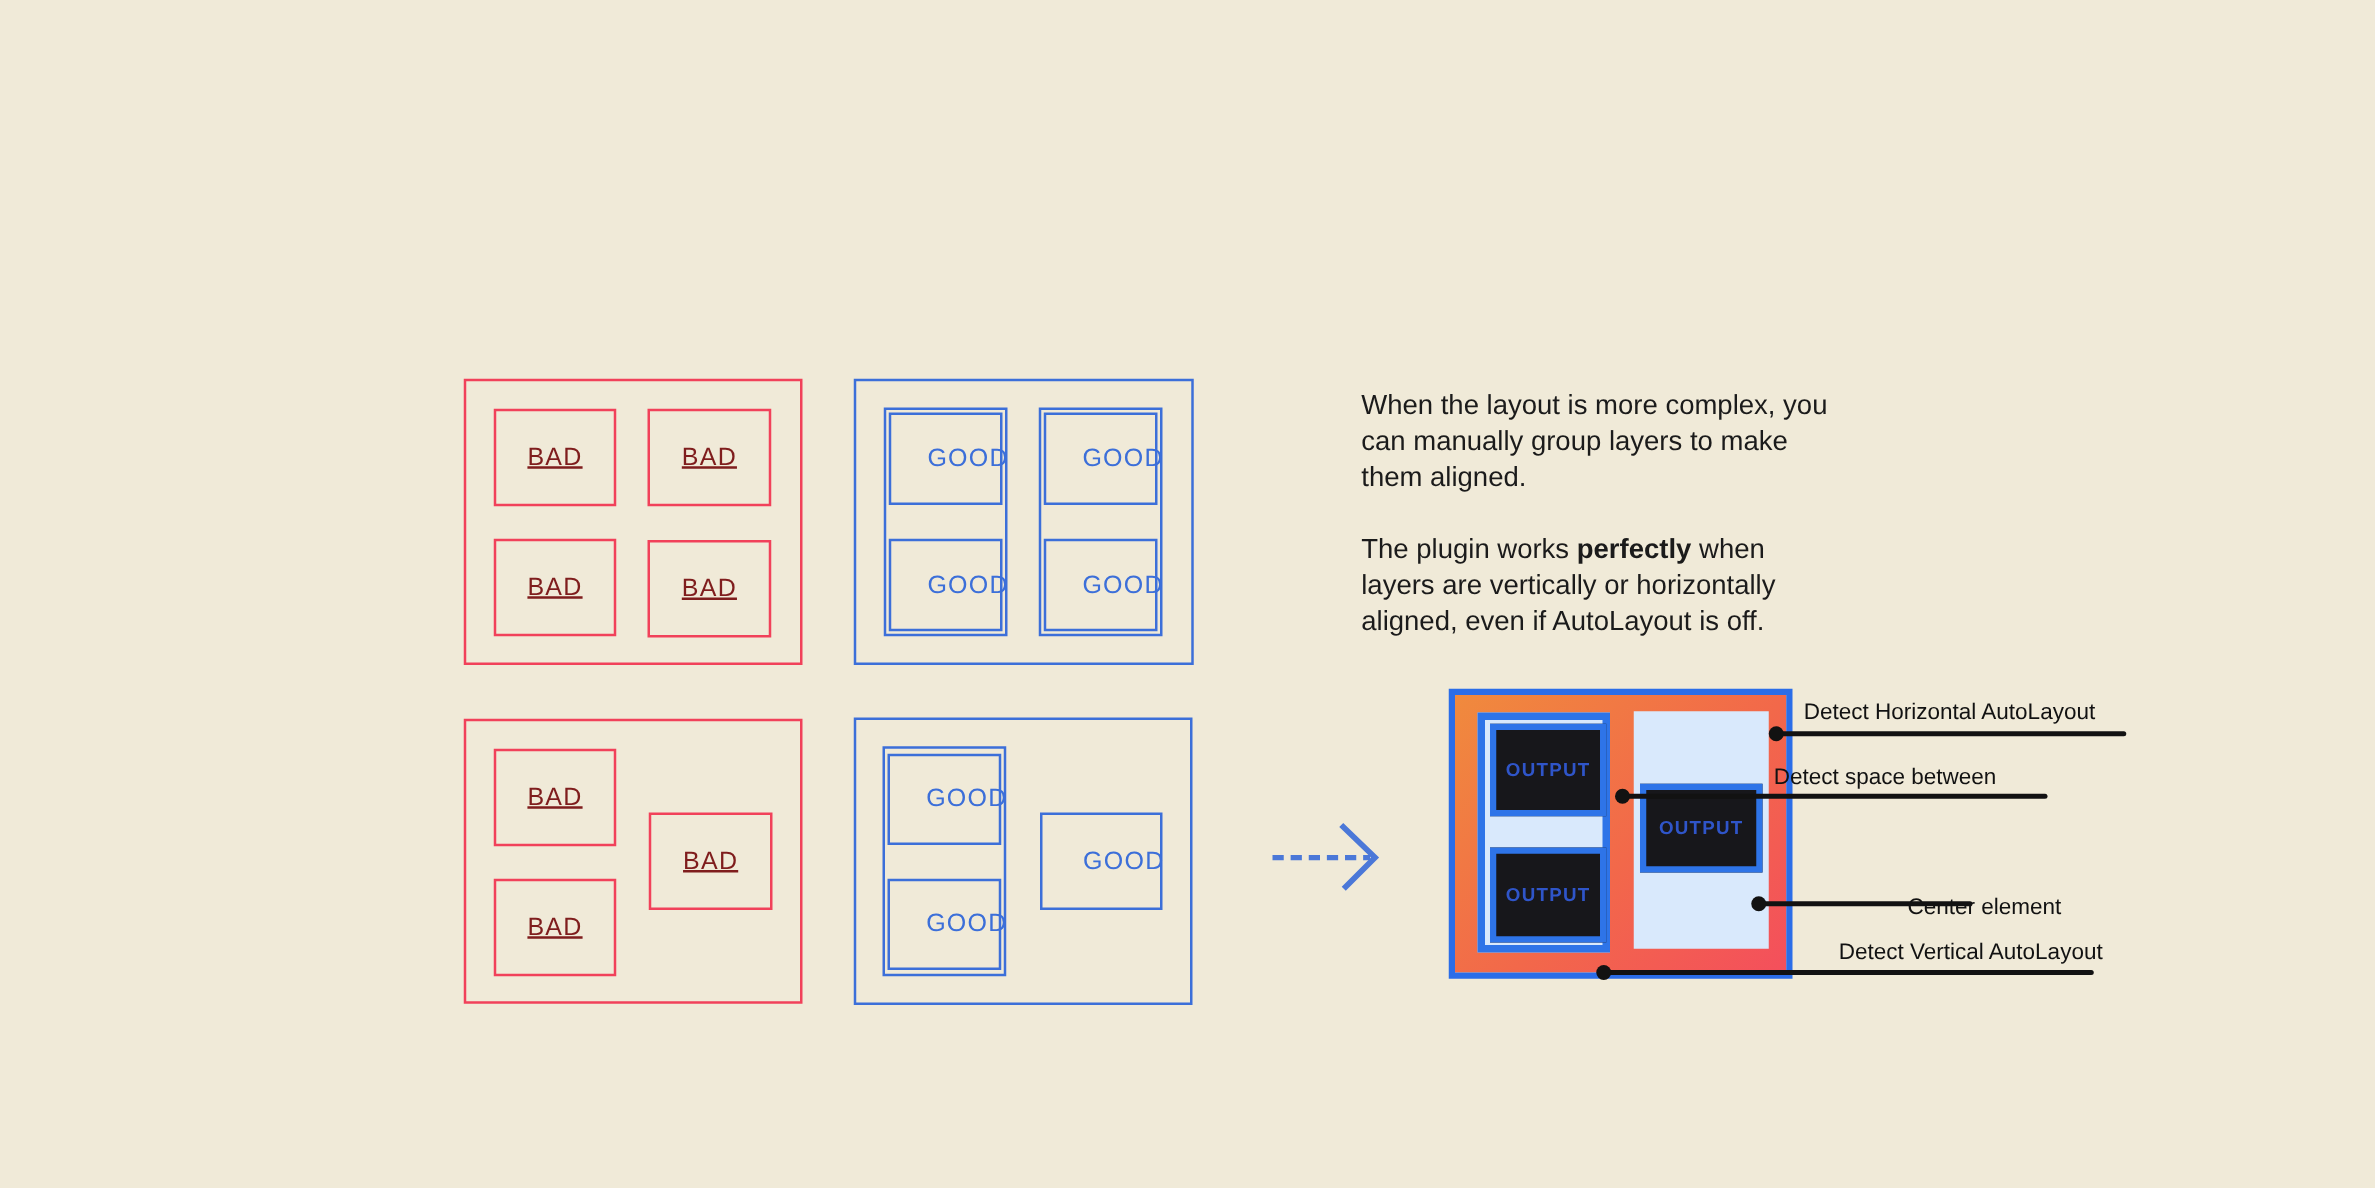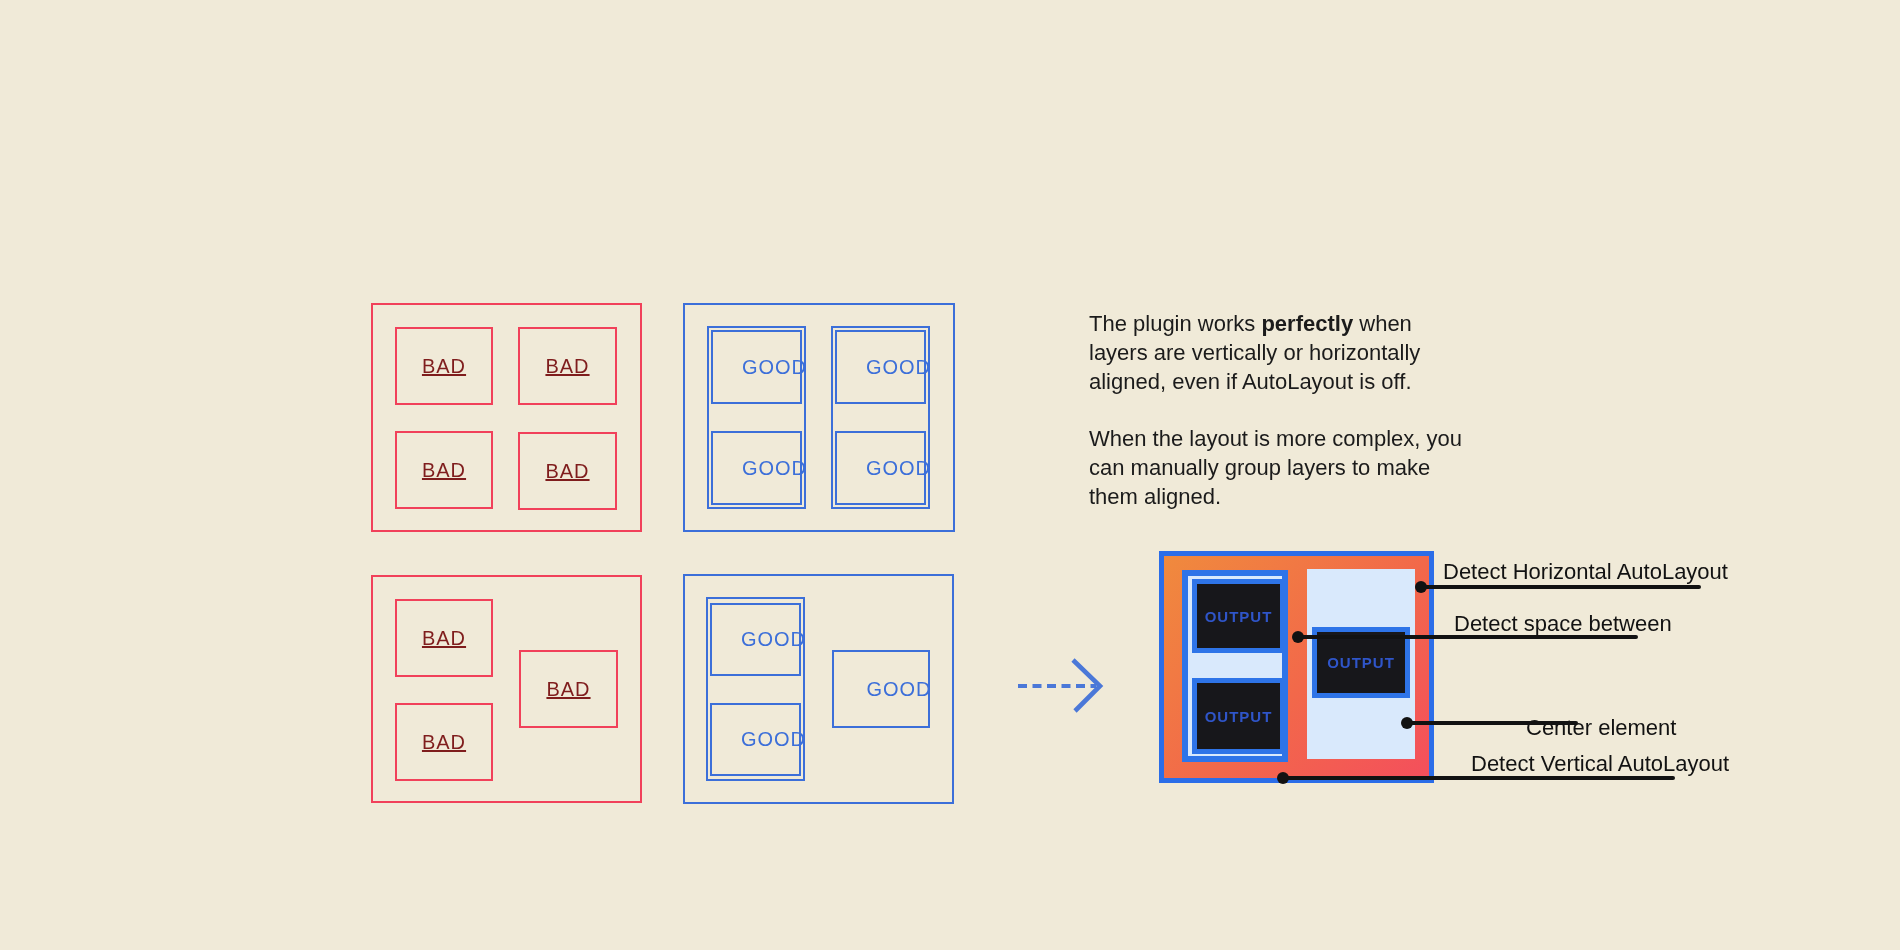--- a/index.html
+++ b/index.html
@@ -49,21 +49,21 @@
   }
   .ocol { position: absolute; background: #d9e9fc; }
   .obox {
     position: absolute; border: 5px solid #2e74e8; background: #17171b;
     color: #2f55c9; display: flex; align-items: center; justify-content: center;
     font-size: 15px; font-weight: bold; letter-spacing: 1px;
   }
 
   
   .callout-label {
-    position: absolute; font-size: 22px; font-weight: 500; color: #121212;
+    position: absolute; font-size: 18px; font-weight: 500; color: #121212;
     white-space: nowrap;
   }
   .callout-line { position: absolute; height: 4px; background: #121212; border-radius: 2px; }
   .callout-dot  { position: absolute; width: 12px; height: 12px; border-radius: 50%; background: #121212; }
 </style>
 </head>
 <body>
 
 <div class="canvas">
 
@@ -94,26 +94,26 @@
 
   <div class="panel blue" style="left:683px; top:574px; width:271px; height:230px;">
     <div class="group" style="left:21px; top:21px; width:99px; height:184px;">
       <div class="box blue" style="left:2px; top:4px; width:91px; height:73px;">GOOD</div>
       <div class="box blue" style="left:2px; top:104px; width:91px; height:73px;">GOOD</div>
     </div>
     <div class="box blue" style="left:147px; top:74px; width:98px; height:78px;">GOOD</div>
   </div>
 
   <div class="description">
+    <p>When the layout is more complex, you
+can manually group layers to make
+them aligned.</p>
     <p><span>The plugin works </span><strong>perfectly</strong><span> when
 layers are vertically or horizontally
 aligned, even if AutoLayout is off.</span></p>
-    <p>When the layout is more complex, you
-can manually group layers to make
-them aligned.</p>
   </div>
 
   <svg class="arrow" width="104" height="78" viewBox="0 0 104 78">
     <line x1="6" y1="38" x2="84" y2="38" stroke="#4b78d8" stroke-width="4.2" stroke-dasharray="9 5.5"></line>
     <polyline points="61,12 88,38 63,63" fill="none" stroke="#4b78d8" stroke-width="4.6"></polyline>
   </svg>
 
   <div class="output-frame">
     <div class="ogroup" style="left:18px; top:14px; width:106px; height:192px;">
       <div class="obox" style="left:4px; top:3px; width:93px; height:74px;">OUTPUT</div>
@@ -123,21 +123,21 @@
     <div class="obox" style="left:148px; top:71px; width:98px; height:71px;">OUTPUT</div>
   </div>
 
   <div>
     <div class="callout-label" style="left:1443px; top:559px;">Detect Horizontal AutoLayout</div>
     <div class="callout-line" style="left:1421px; top:585px; width:280px;"></div>
     <div class="callout-dot" style="left:1415px; top:581px;"></div>
   </div>
 
   <div>
-    <div class="callout-label" style="left:1454px; top:611px;">Detect space between</div>
+    <div class="callout-label" style="left:1419px; top:611px;">Detect space between</div>
     <div class="callout-line" style="left:1298px; top:635px; width:340px;"></div>
     <div class="callout-dot" style="left:1292px; top:631px;"></div>
   </div>
 
   <div>
     <div class="callout-label" style="left:1526px; top:699px;margin-top:16px;">Center element</div>
     <div class="callout-line" style="left:1407px; top:721px; width:171px;"></div>
     <div class="callout-dot" style="left:1401px; top:717px;"></div>
   </div>
 

